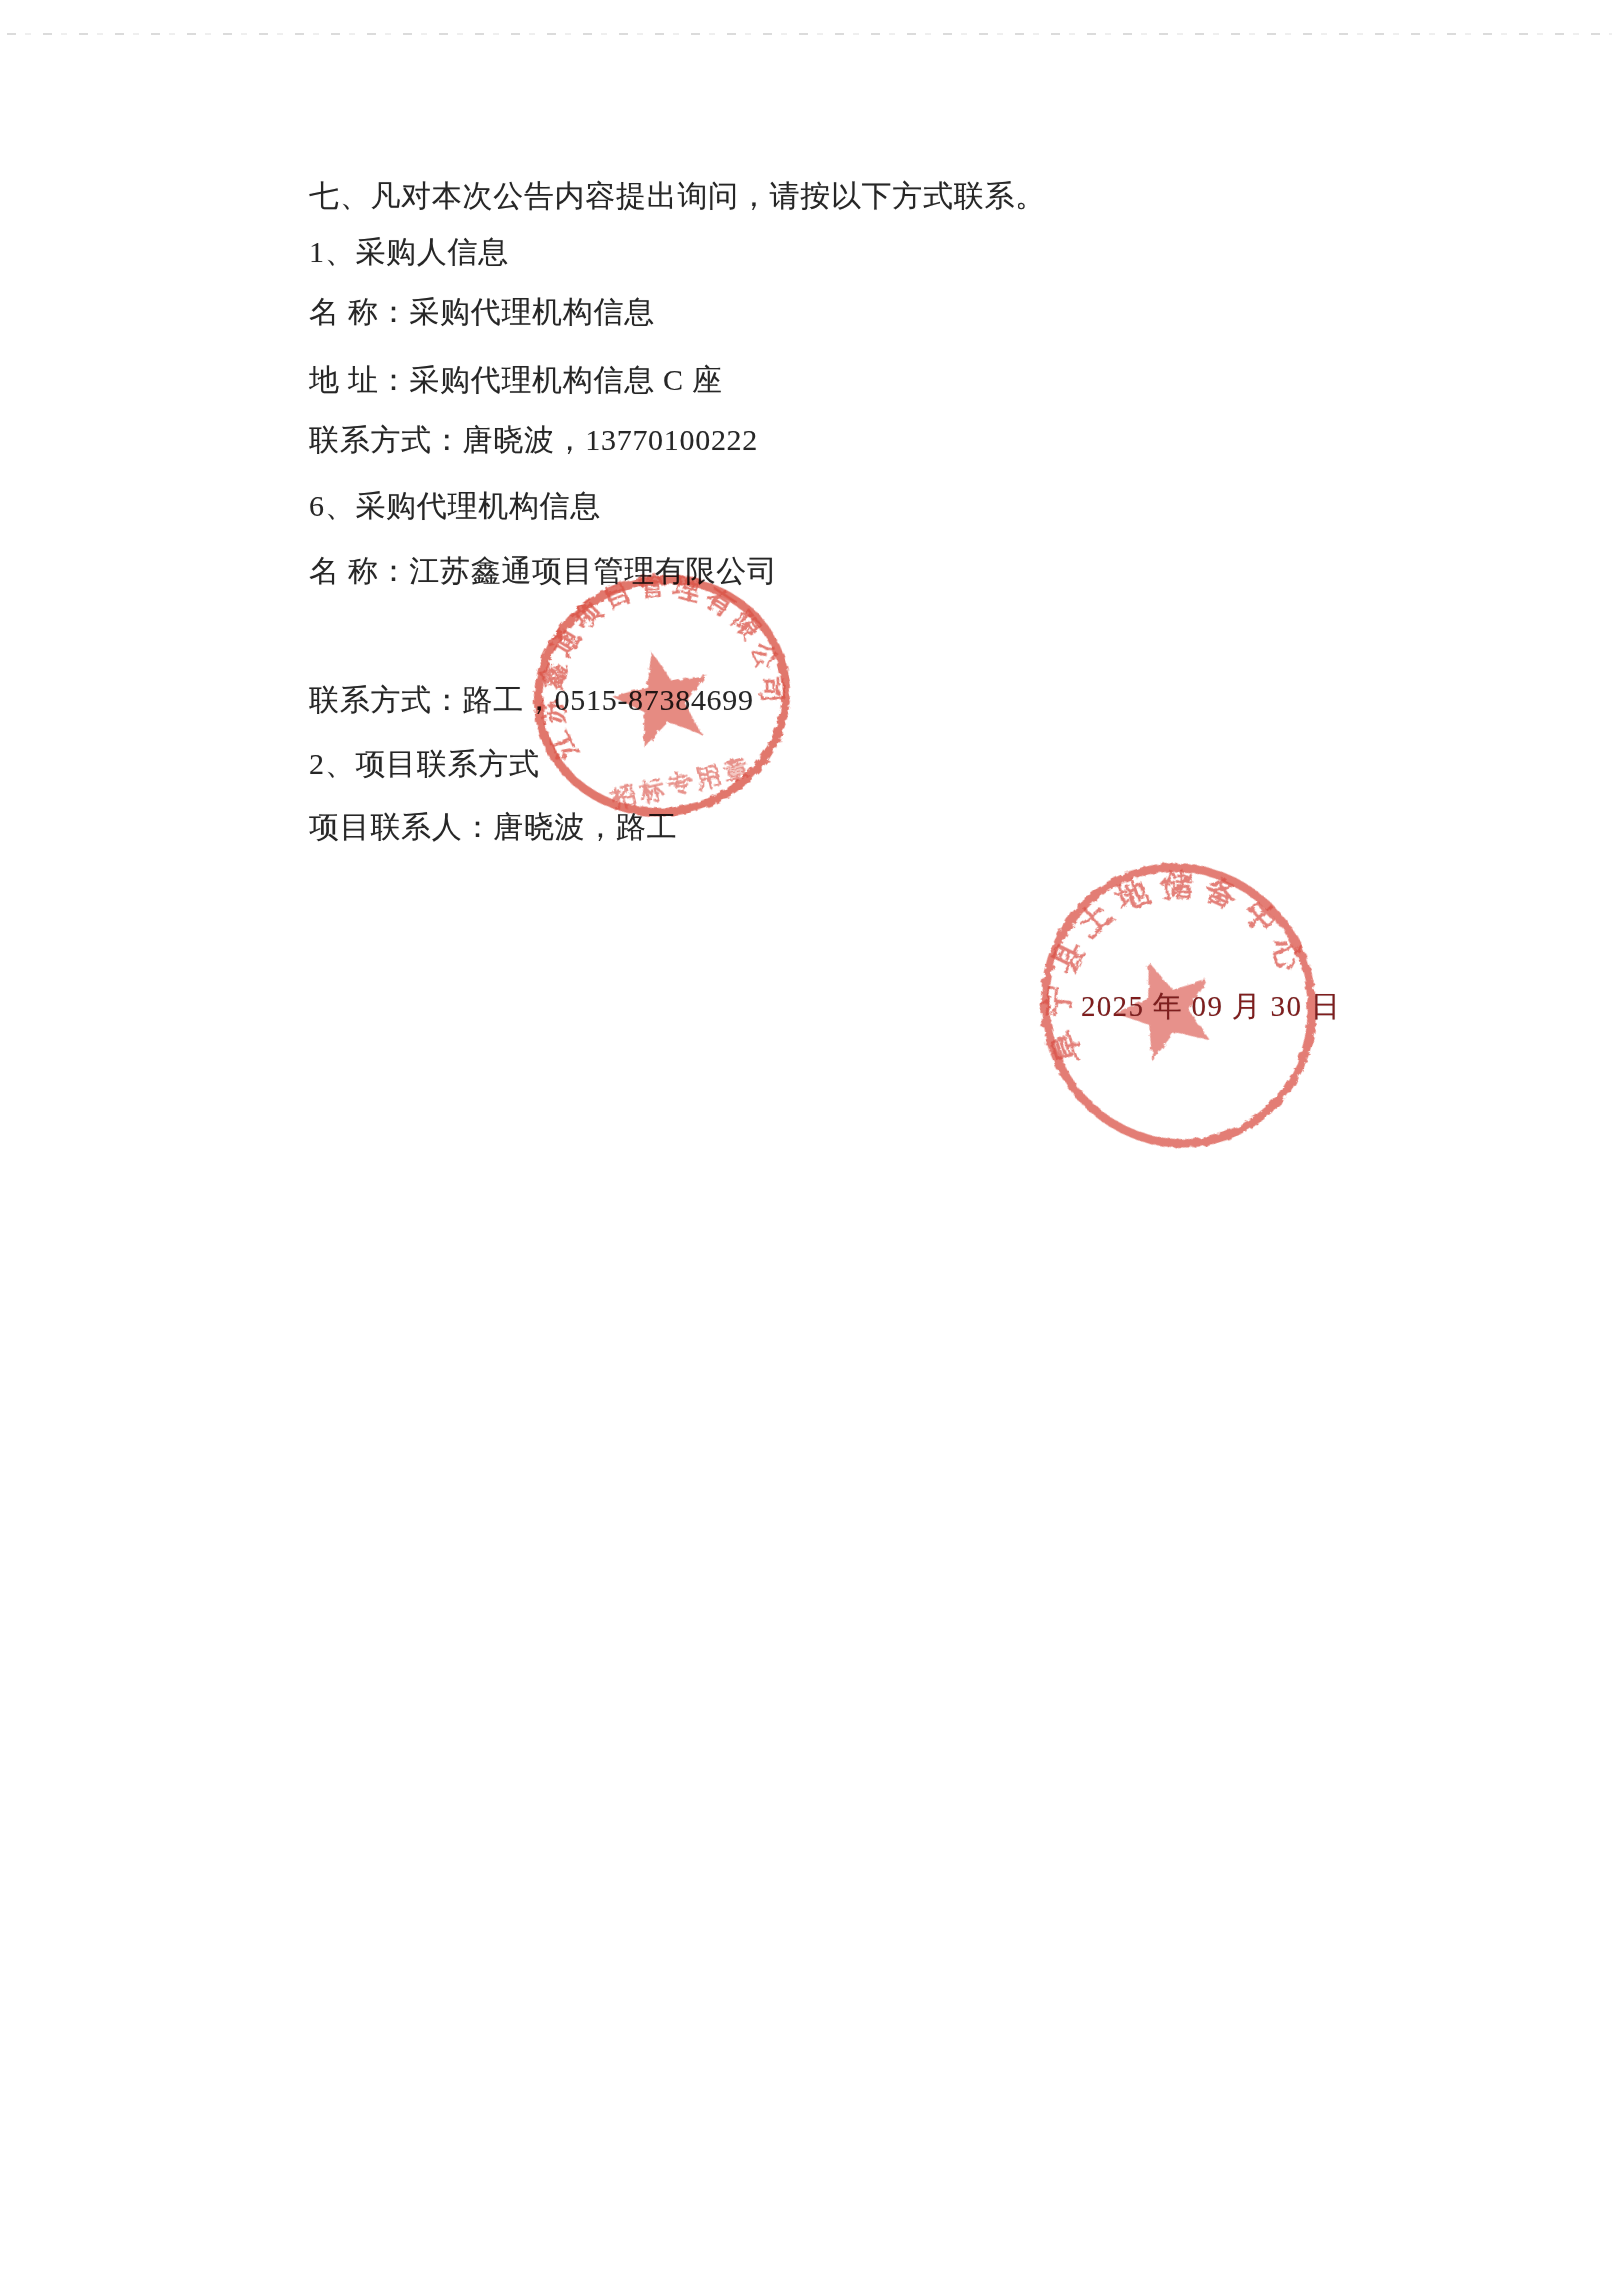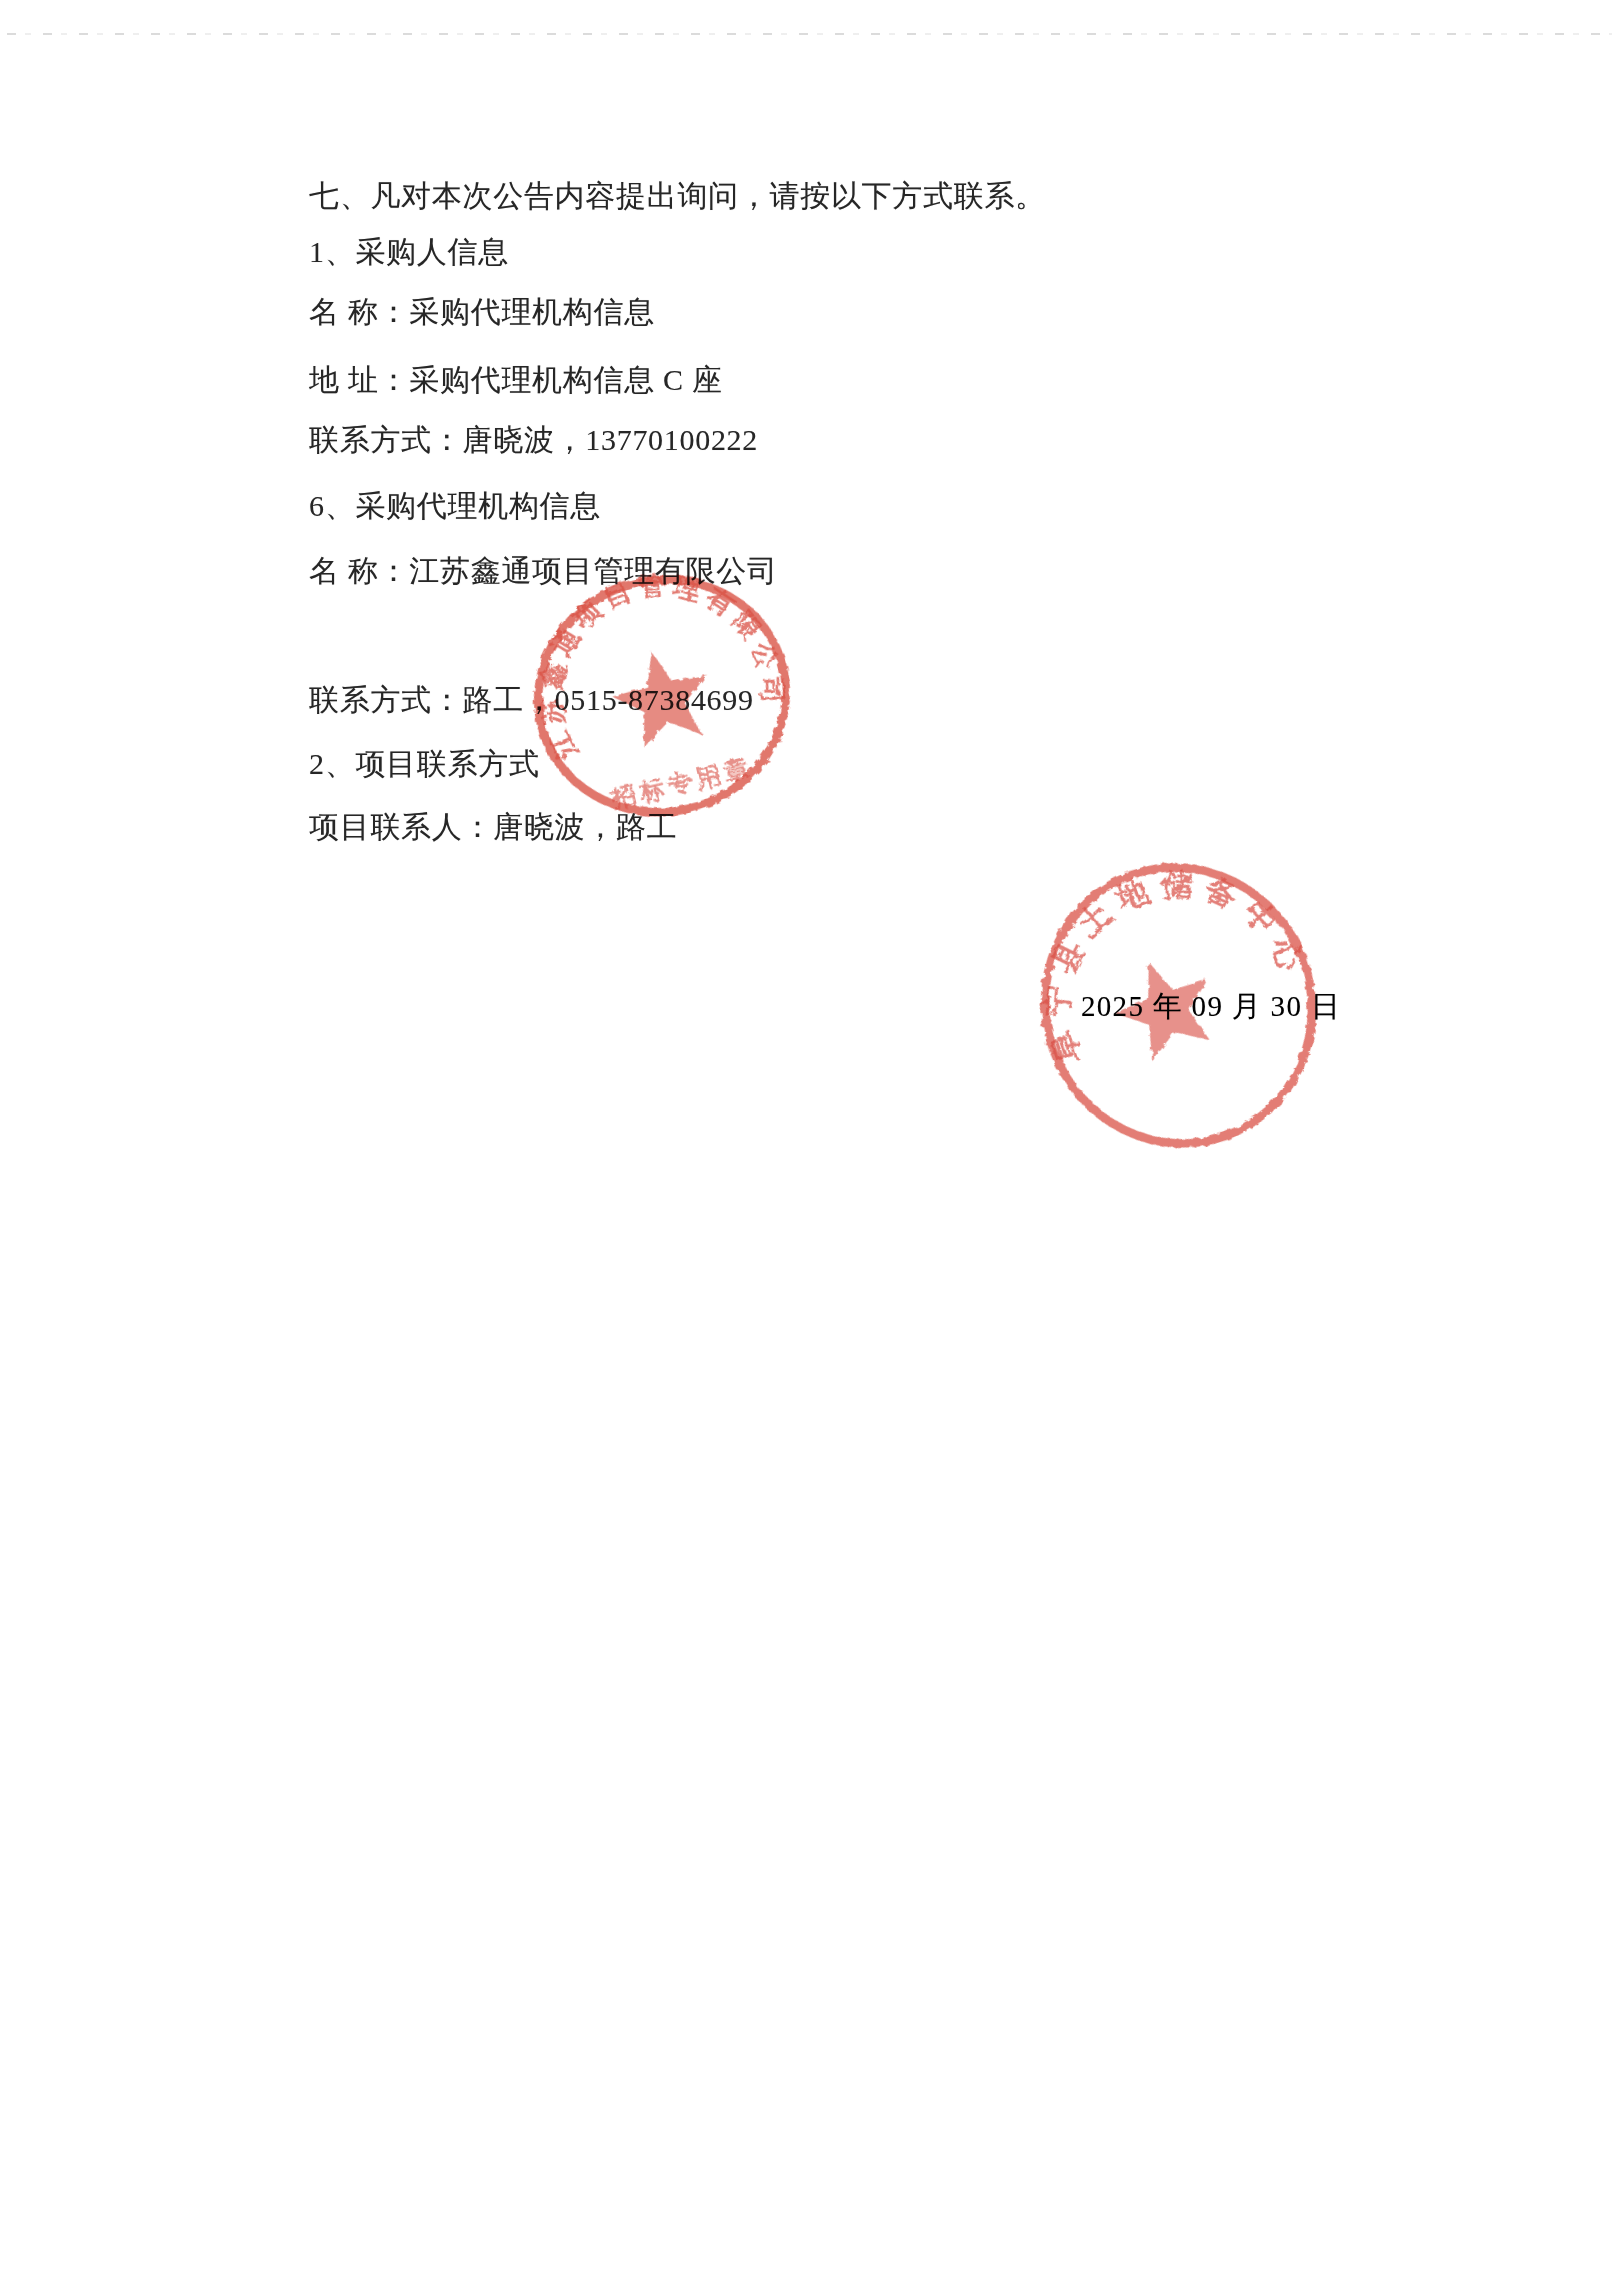--- a/index.html
+++ b/index.html
@@ -22,21 +22,21 @@
   .doc-line{
     position:absolute;left:272px;
     font-size:30px;line-height:1.15;letter-spacing:0.7px;
     white-space:pre;color:#262626;
     text-shadow:0 0 0.7px rgba(60,60,60,.35);
     margin-left:37px;
   }
   .date-line{
     position:absolute;left:1081px;top:990px;
     font-size:29px;line-height:1.15;letter-spacing:1.3px;
-    white-space:pre;color:#000000;
+    white-space:pre;color:#7f1d1d;
     text-shadow:0 0 0.7px rgba(40,40,40,.4);
     text-align:right;
   }
   .stamp{
     position:absolute;
     mix-blend-mode:multiply;
     pointer-events:none;
   }
   .stamp text{
     font-family:"Liberation Serif","DejaVu Serif",serif;

